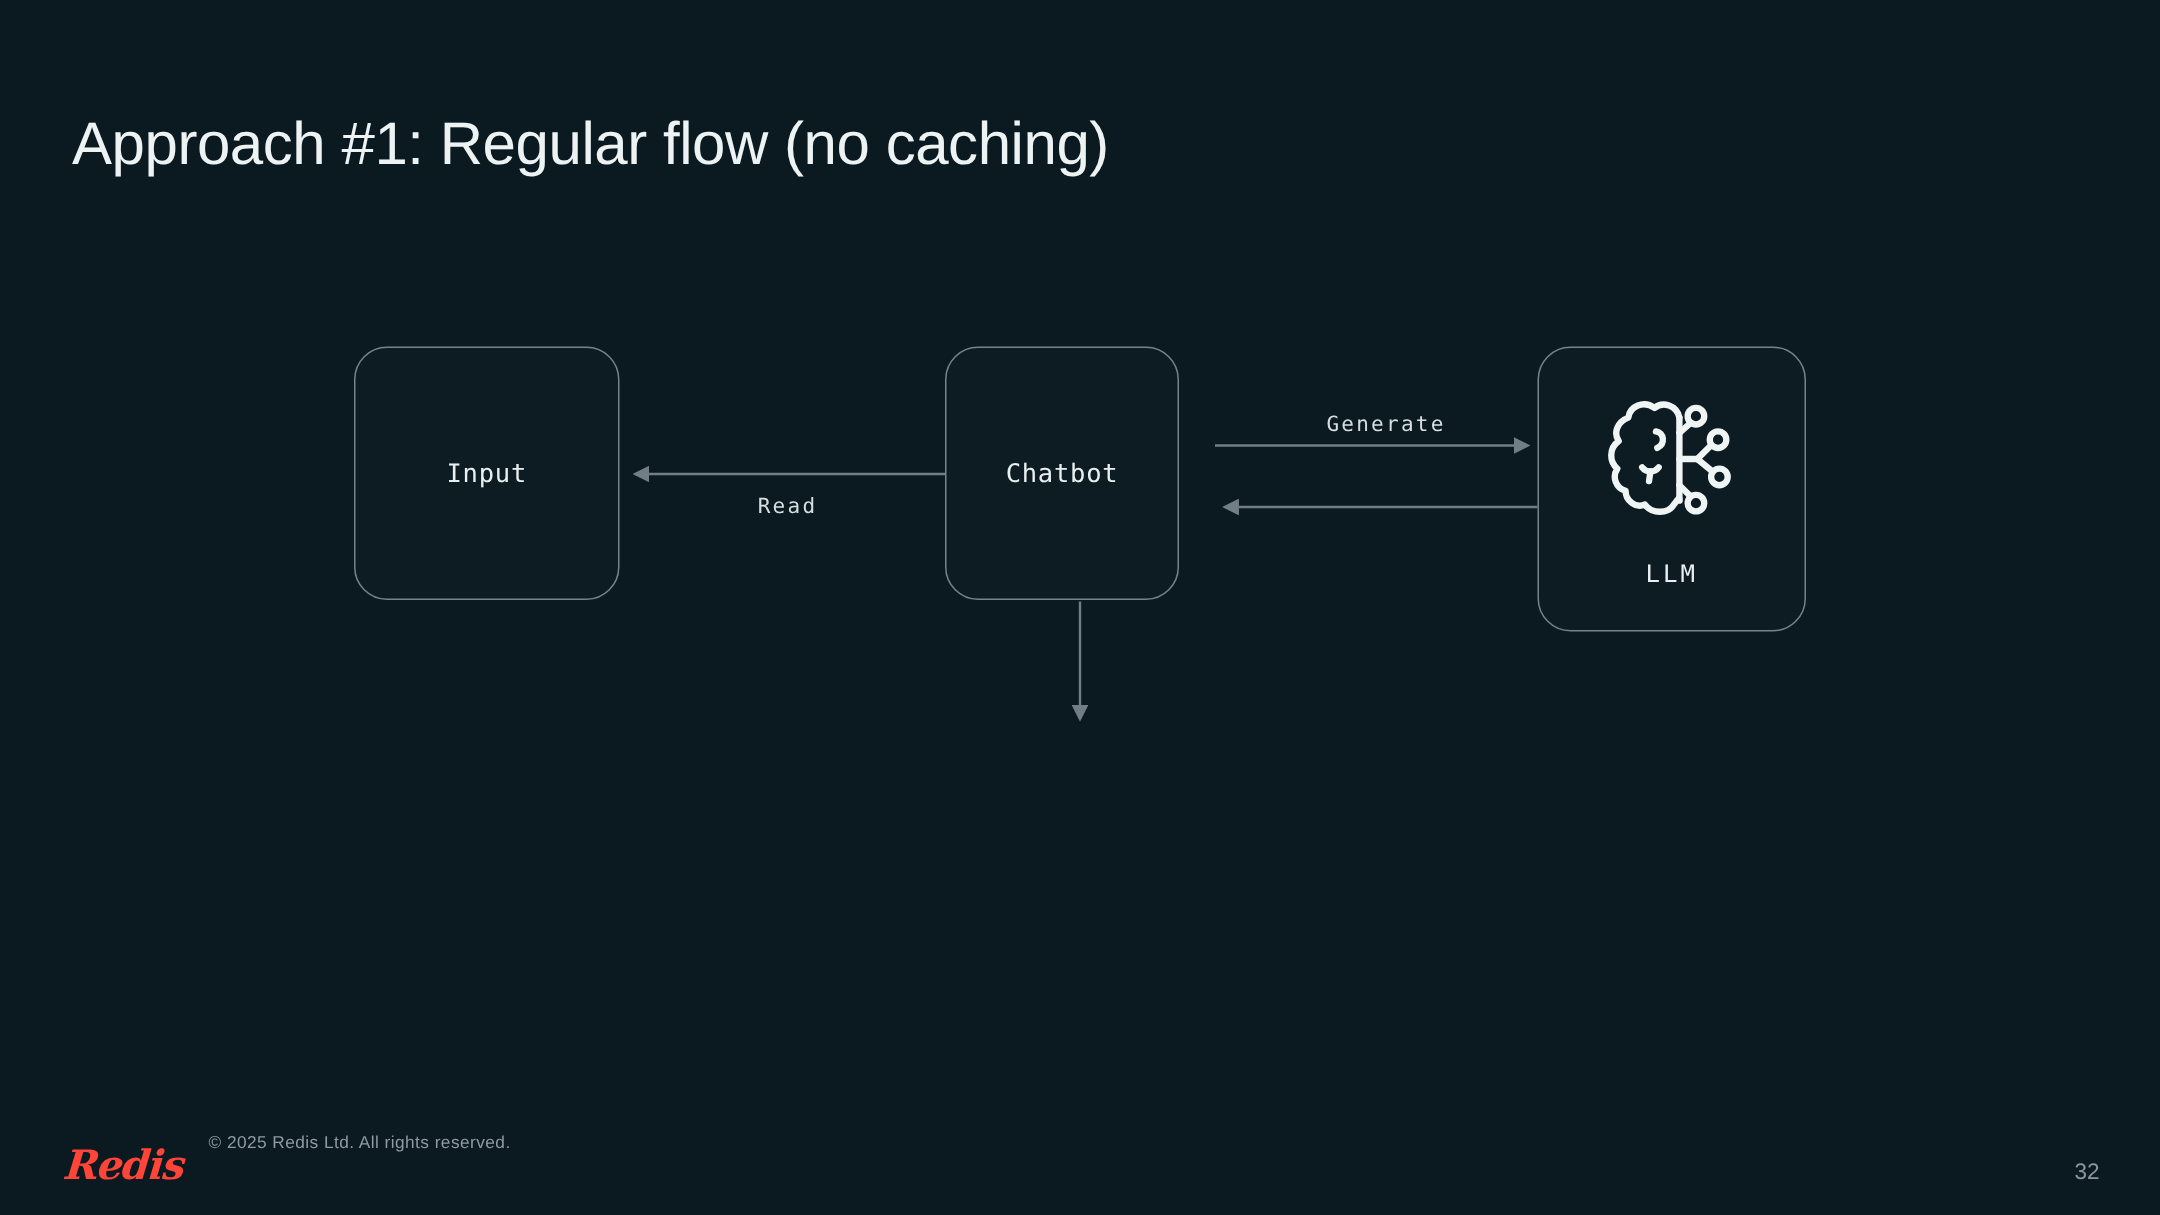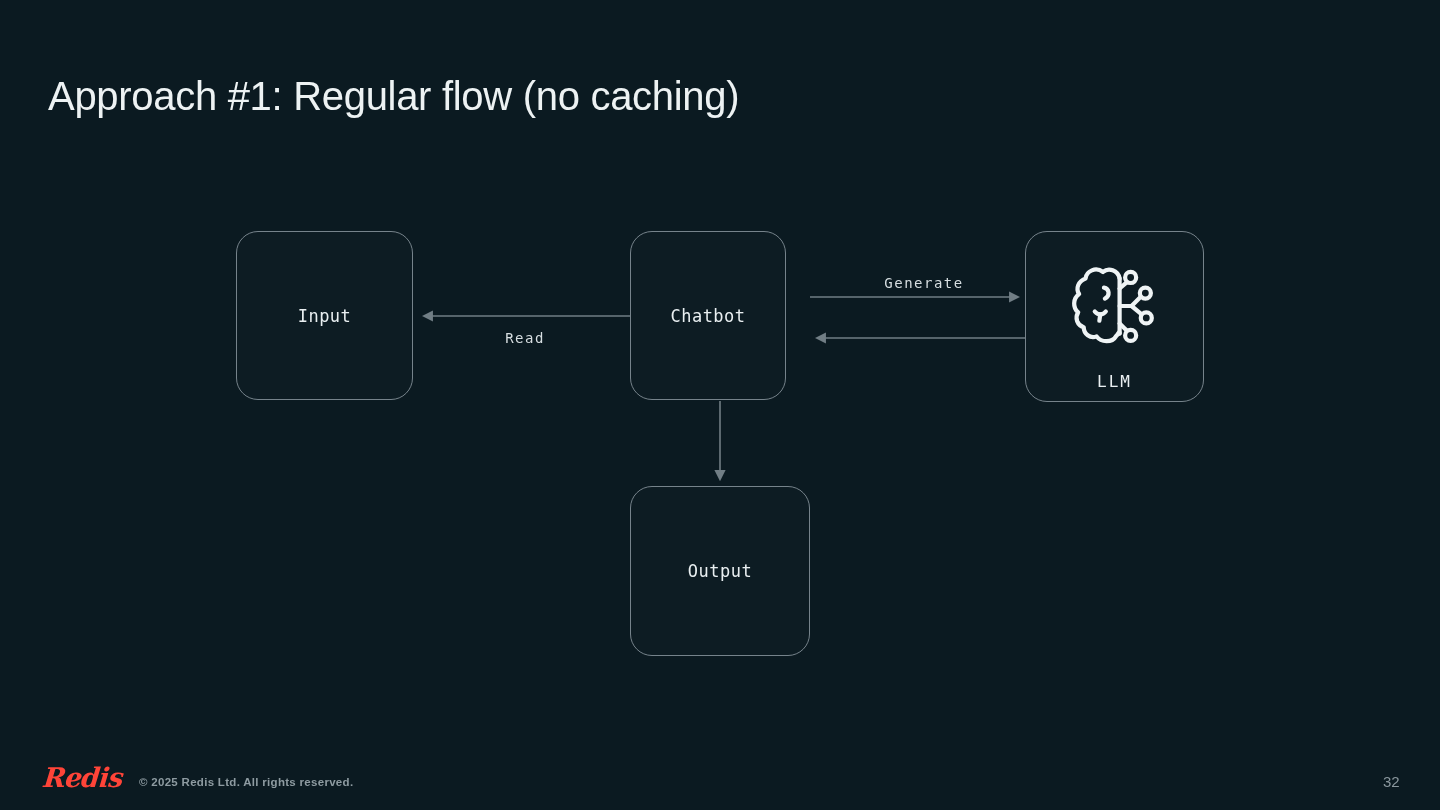--- a/index.html
+++ b/index.html
@@ -32,21 +32,21 @@
     box-sizing: border-box;
   }
   .box-label {
     font-family: "DejaVu Sans Mono", monospace;
     font-size: 17px;
     letter-spacing: 0.5px;
     color: #E9EFF1;
   }
   #box-input   { left: 236px;  top: 231px; width: 177px; height: 169px; }
   #box-chatbot { left: 630px;  top: 231px; width: 156px; height: 169px; }
-  #box-llm     { left: 1025px; top: 231px; width: 179px; height: 171px;
+  #box-llm     { left: 1025px; top: 231px; width: 179px; height: 190px;
                  flex-direction: column; justify-content: flex-start; }
   #box-output  { left: 630px;  top: 486px; width: 180px; height: 170px; }
 
   .llm-icon { margin-top: 28px; }
   #box-llm .box-label { margin-top: 16px; font-size: 16px; letter-spacing: 2px; }
 
   .edge-label {
     position: absolute;
     width: 170px;
     text-align: center;
@@ -66,23 +66,23 @@
     font-family: "DejaVu Serif", serif;
     font-style: italic;
     font-weight: bold;
     font-size: 27px;
     color: #FF4438;
     transform: skewX(-6deg);
     letter-spacing: -1px;
   }
   .footer-copy {
     position: absolute;
-    left: 139px; top: 776px;
+    left: 139px; top: 756px;
     font-size: 11.5px;
-    font-weight: bold;
+    font-weight: normal;
     color: #8E9BA1;
     letter-spacing: 0.3px;
   }
   .page-num {
     position: absolute;
     left: 1383px; top: 773px;
     font-size: 15px;
     color: #8A979D;
   }
 </style>
@@ -146,23 +146,20 @@
           <circle cx="67" cy="19" r="6"></circle>
           <circle cx="83" cy="36" r="6"></circle>
           <circle cx="84" cy="63" r="6"></circle>
           <circle cx="67" cy="82" r="6"></circle>
         </g>
       </svg>
     </span>
     <span class="box-label">LLM</span>
   </div>
 
-  <div class="box" id="box-output">
-    <span class="box-label">Output</span>
-  </div>
 
   <div class="edge-label" id="label-read">Read</div>
   <div class="edge-label" id="label-generate">Generate</div>
 
   <div class="footer-logo">Redis</div>
   <div class="footer-copy">© 2025 Redis Ltd. All rights reserved.</div>
   <div class="page-num">32</div>
 
 </div>
 

